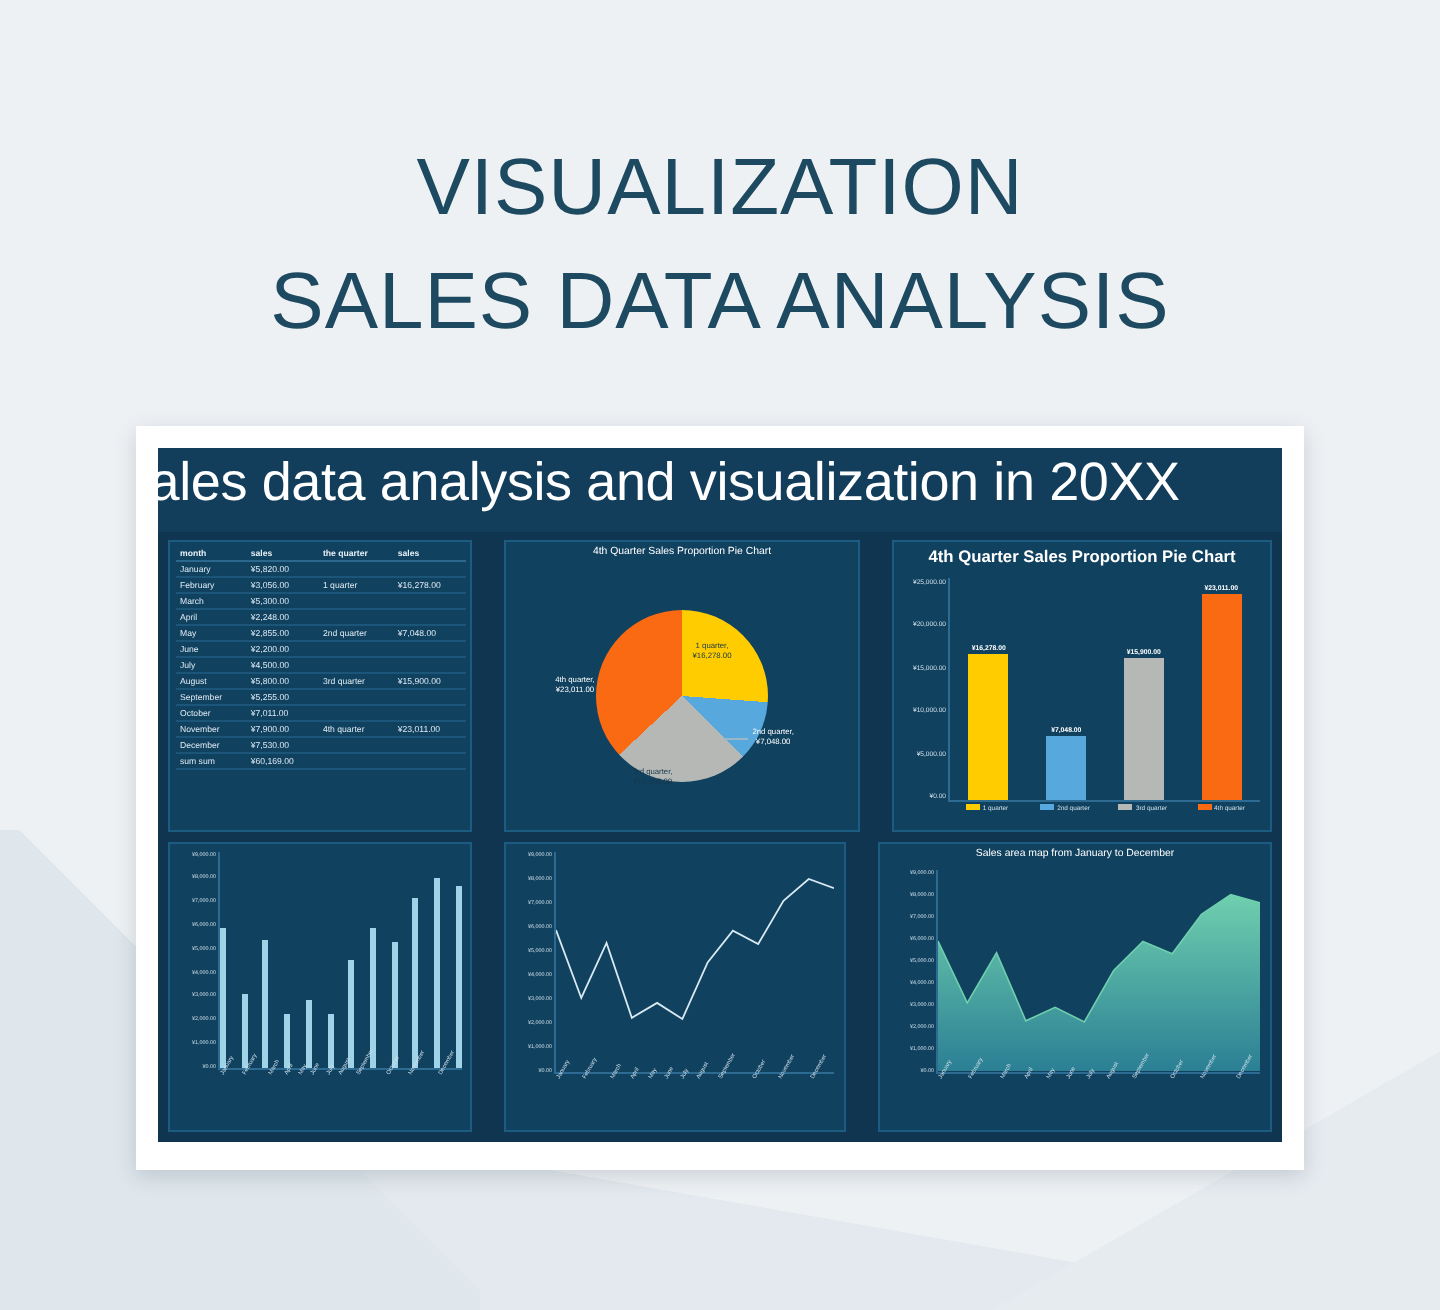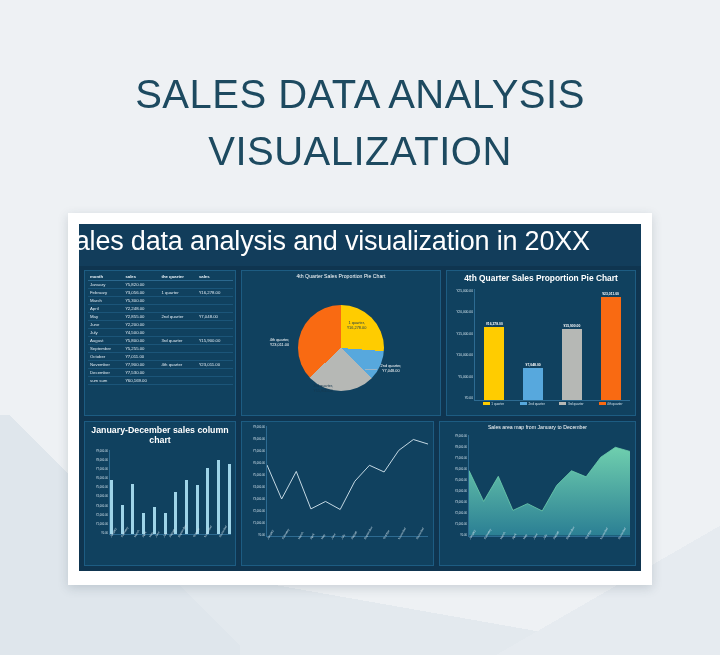--- a/index.html
+++ b/index.html
@@ -85,21 +85,21 @@
   .dash-body {
     flex: 1 1 auto;
     display: flex;
     flex-direction: column;
     padding: 4px 5px 5px 5px;
     gap: 5px;
     background: #0f3550;
   }
   .row {
     display: flex;
-    gap: 5px;
+    gap: 16px;
     flex: 1 1 0;
     min-height: 0;
   }
   .panel {
     background: #10415f;
     border: 1px solid #1d5c82;
     position: relative;
     overflow: hidden;
     display: flex;
     flex-direction: column;
@@ -235,22 +235,22 @@
   }
 </style>
 </head>
 <body>
 
 <div class="bg-wedge-bottom"></div>
 <div class="bg-wedge-right"></div>
 <div class="bg-wedge-left"></div>
 
 <div class="page-title">
+  <span class="line">VISUALIZATION</span>
   <span class="line">SALES DATA ANALYSIS</span>
-  <span class="line">VISUALIZATION</span>
 </div>
 
 <div class="frame">
   <div class="dash">
 
     <div class="dash-banner">
       <div class="btext">Sales data analysis and visualization in 20XX</div>
     </div>
 
     <div class="dash-body">
@@ -423,21 +423,20 @@
                   <span class="bar-xtext">4th quarter</span>
                 </div>
               </div>
           </div>
         </div>
       </div>
 
       <div class="row">
 
         <div class="panel col-panel">
-          <div class="p-title lg">January-December sales column chart</div>
           <div class="col-wrap">
             <div class="col-ax-y" id="col-yticks">
                 <div>¥9,000.00</div>
                 <div>¥8,000.00</div>
                 <div>¥7,000.00</div>
                 <div>¥6,000.00</div>
                 <div>¥5,000.00</div>
                 <div>¥4,000.00</div>
                 <div>¥3,000.00</div>
                 <div>¥2,000.00</div>

